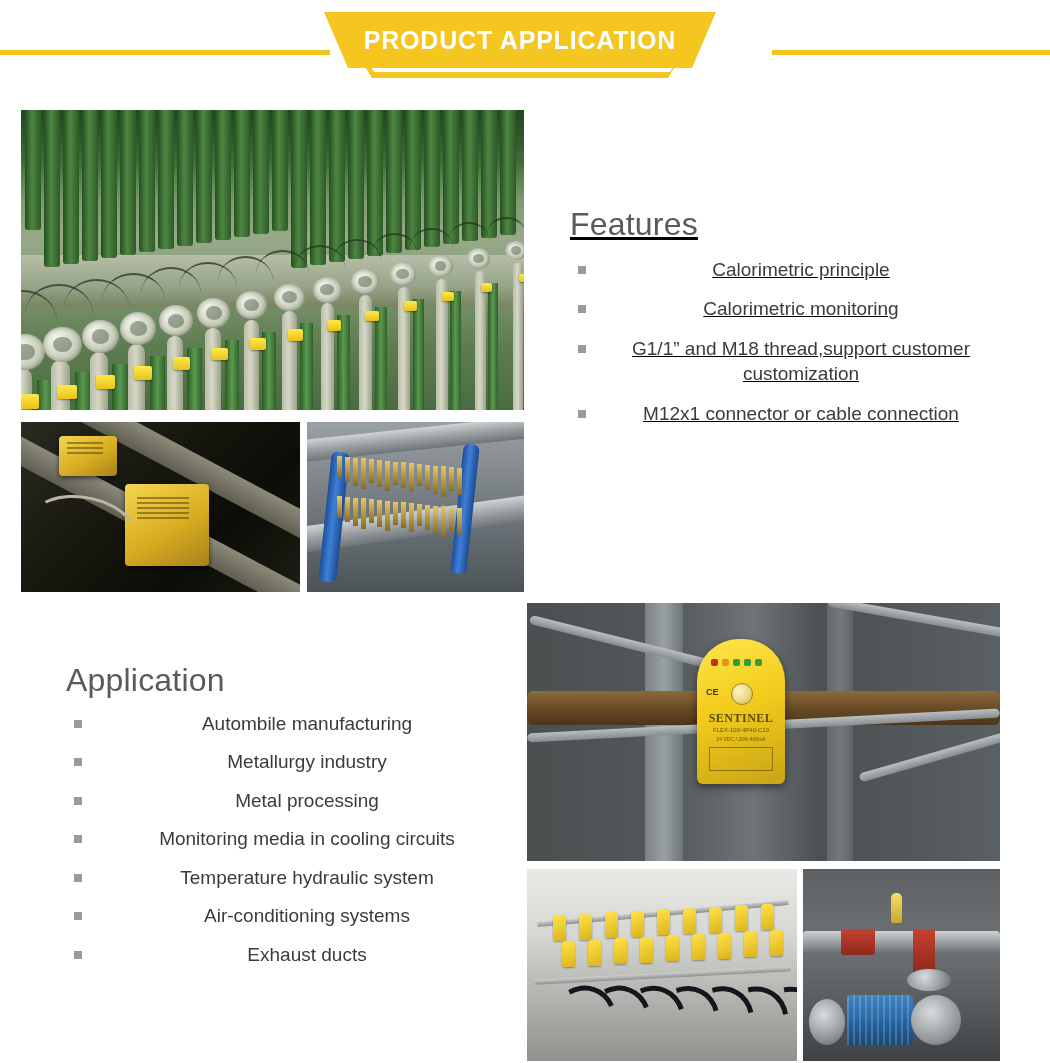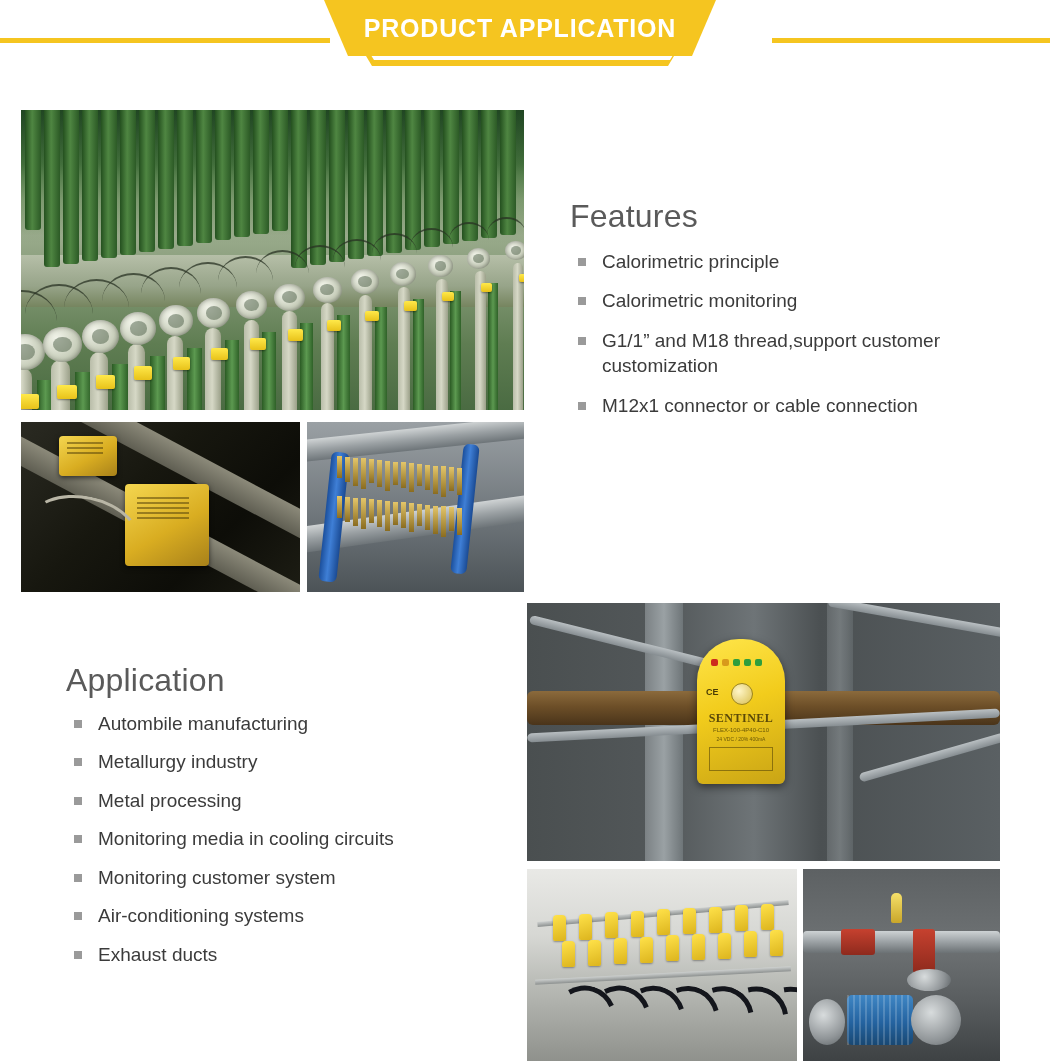--- a/index.html
+++ b/index.html
@@ -5,21 +5,21 @@
 <style>
   html,body{margin:0;padding:0;}
   body{
     width:1050px;height:1063px;
     background:#ffffff;
     font-family:"Liberation Sans","DejaVu Sans",sans-serif;
     overflow:hidden;position:relative;
   }
 
   
-  .banner-wrap{position:absolute;left:0;top:0;width:1050px;height:90px;}
+  .banner-wrap{position:absolute;left:0;top:12px;width:1050px;height:90px;}
   .banner-rule{
     position:absolute;height:5px;background:#F5C520;top:38px;
   }
   .banner-rule.left{left:0;width:330px;}
   .banner-rule.right{right:0;width:278px;}
 
   .banner-outline{
     position:absolute;left:300px;top:6px;width:440px;height:60px;
     background:#F5C520;
     clip-path:polygon(36px 0,404px 0,368px 60px,72px 60px);
@@ -147,27 +147,27 @@
   .pump-flange{position:absolute;border-radius:50%;
     background:radial-gradient(circle at 40% 35%,#d8dcdd,#8f9497 65%,#5d6366);}
 
   
   .heading{
     color:#5a5a5a;font-size:32px;font-weight:normal;letter-spacing:.2px;
   }
   ul.bullets{list-style:none;margin:0;padding:0;}
   ul.bullets li{
     position:relative;padding-left:32px;color:#3b3b3b;
-    font-size:19px;line-height:1.34;
+    font-size:19px;line-height:1.34;text-align:center;
   }
   ul.bullets li .bullet{
     position:absolute;left:8px;top:9px;width:8px;height:8px;background:#9a9a9a;
   }
 
-  #features-block{position:absolute;left:570px;top:198px;width:430px;}
+  #features-block{position:absolute;left:570px;top:206px;width:430px;text-decoration:underline;}
   #features-block .heading{margin-bottom:14px;}
   #features-block ul.bullets li{margin-bottom:14px;}
   #features-block ul.bullets li:nth-child(4){margin-bottom:4px;}
   #features-block ul.bullets li:last-child{margin-bottom:0;}
 
   #application-block{position:absolute;left:66px;top:662px;width:450px;}
   #application-block .heading{margin-bottom:12px;}
   #application-block ul.bullets li{margin-bottom:13px;}
   #application-block ul.bullets li:last-child{margin-bottom:16px;}
 </style>
@@ -434,17 +434,17 @@
     </ul>
 </div>
 
 <div id="application-block">
   <div class="heading">Application</div>
   <ul class="bullets" id="application-list">
       <li><span class="bullet"></span><span>Autombile manufacturing</span></li>
       <li><span class="bullet"></span><span>Metallurgy industry</span></li>
       <li><span class="bullet"></span><span>Metal processing</span></li>
       <li><span class="bullet"></span><span>Monitoring media in cooling circuits</span></li>
-      <li><span class="bullet"></span><span>Monitoring customer system</span></li>
+      <li><span class="bullet"></span><span>Temperature hydraulic system</span></li>
       <li><span class="bullet"></span><span>Air-conditioning systems</span></li>
       <li><span class="bullet"></span><span>Exhaust ducts</span></li>
     </ul>
 </div>
 
 </body></html>

